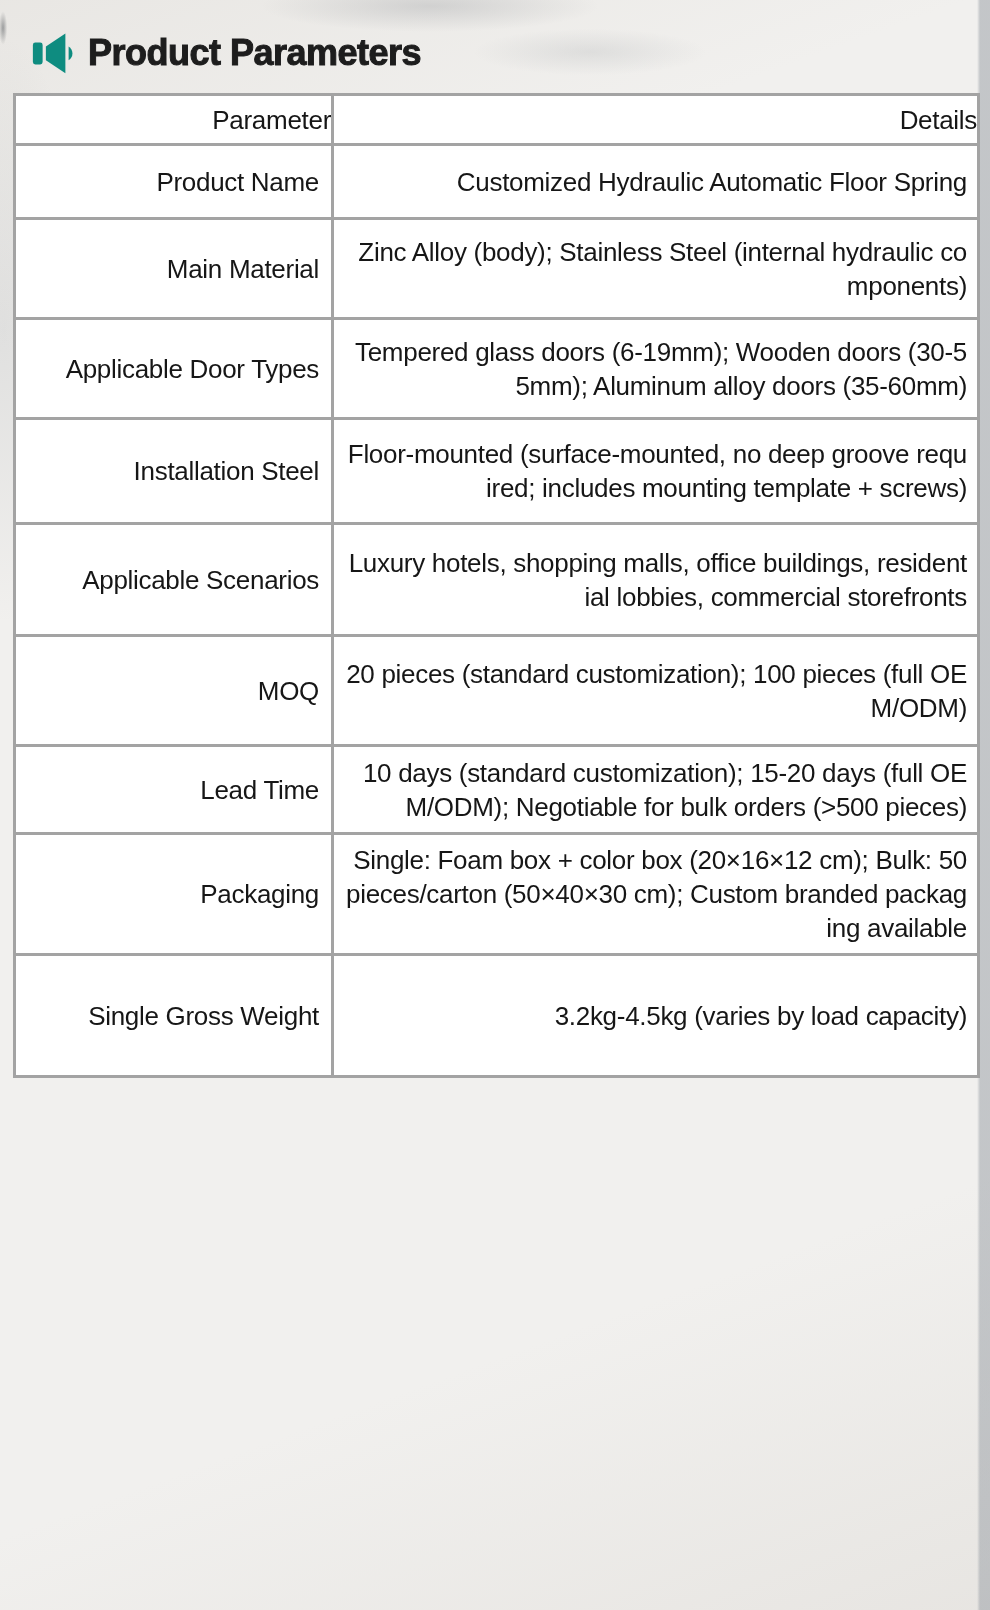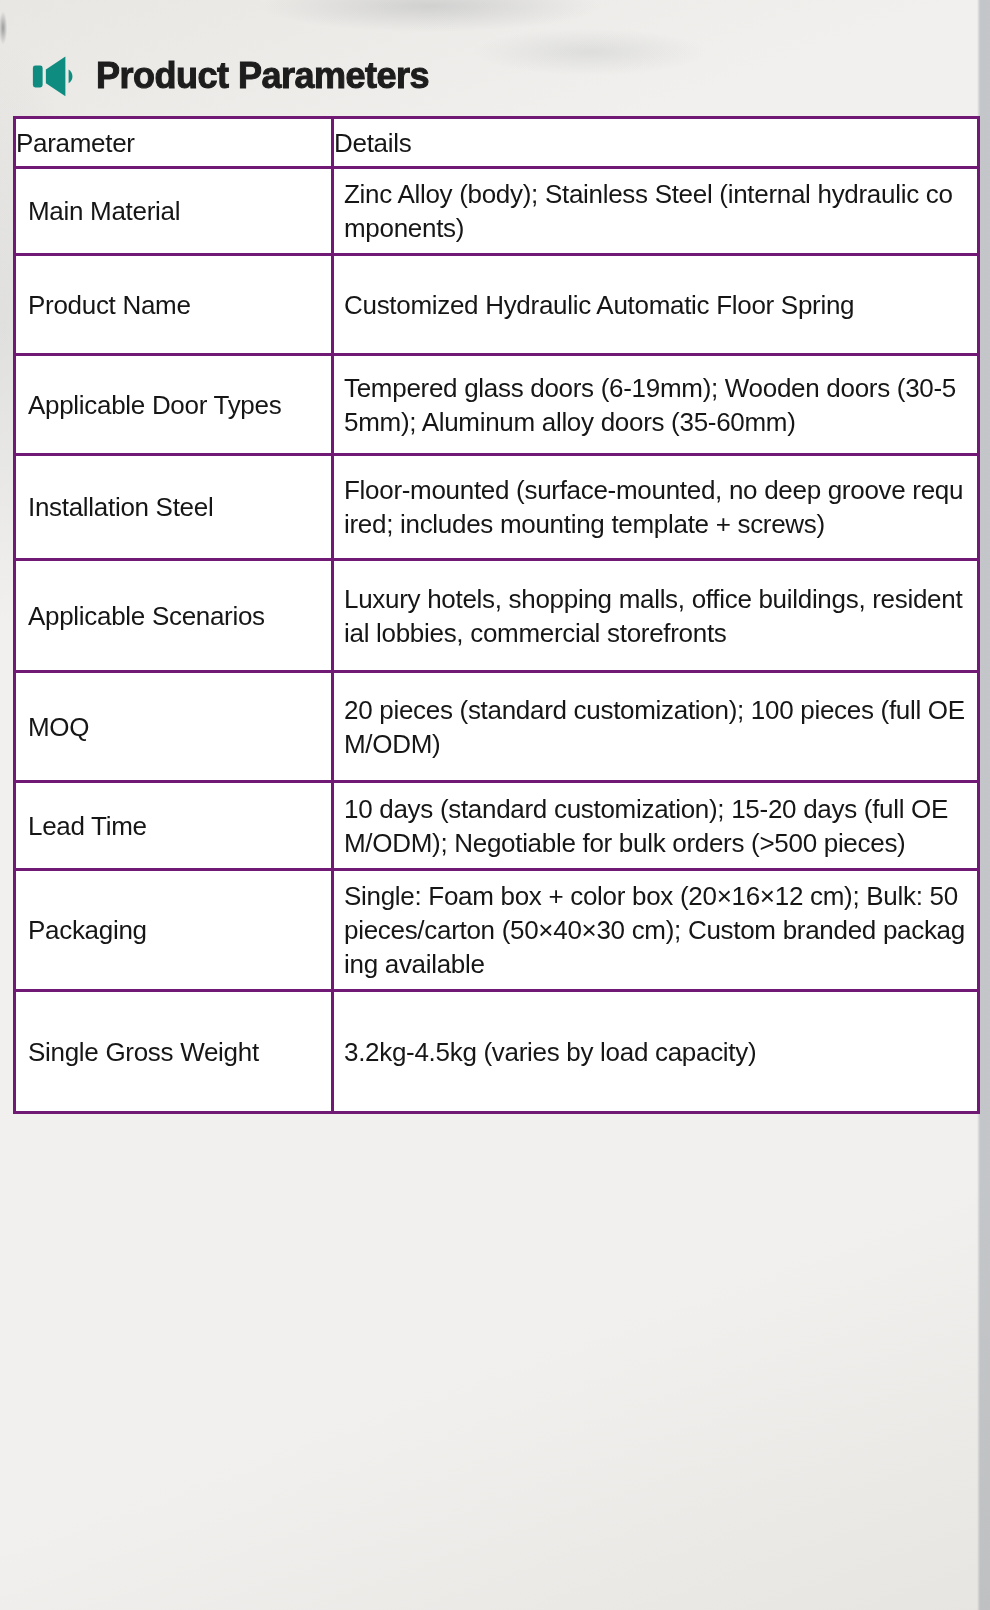--- a/index.html
+++ b/index.html
@@ -10,42 +10,42 @@
     background-color:#f1f0ee;
     background-image:
       radial-gradient(ellipse 6px 24px at 3px 28px, rgba(60,65,70,.45), transparent 70%),
       radial-gradient(ellipse 260px 40px at 430px 6px, rgba(110,115,122,.22), transparent 65%),
       radial-gradient(ellipse 180px 36px at 590px 52px, rgba(130,136,142,.16), transparent 65%),
       radial-gradient(ellipse 120px 420px at 4px 330px, rgba(120,126,132,.14), transparent 70%),
       linear-gradient(to right, transparent 977px, rgba(150,156,163,.5) 980px),
       linear-gradient(160deg, rgba(203,198,190,.22) 0%, transparent 18%, transparent 78%, rgba(206,201,194,.28) 100%);
   }
   .section-header {
-    display:flex; align-items:center; gap:16px;
-    margin:50px 0 0 28px;
+    display:flex; align-items:center; gap:8px;
+    margin:27px 0 0 28px;
   }
   .section-header svg { display:block; }
   .page-title {
     font-size:36px; font-weight:bold; color:#1d1d1d;
     letter-spacing:-0.5px;
     -webkit-text-stroke:1px #1d1d1d;
   }
   table.params {
     border-collapse:collapse;
     table-layout:fixed;
     width:964px;
     margin:14px 0 0 13px;
     background:#ffffff;
   }
   table.params th, table.params td {
-    border:3px solid #701a75;
+    border:3px solid #a3a3a3;
     font-size:26px;
     line-height:34px;
     font-weight:normal;
-    text-align:left;
+    text-align:right;
     vertical-align:middle;
     letter-spacing:-0.3px;
     background:#ffffff;
   }
   col.c-param { width:318px; }
   col.c-details { width:646px; }
   thead tr { height:50px; }
   td.p-cell { padding:8px 12px; }
   td.d-cell { padding:8px 10px; word-break:break-all; }
   tbody tr:nth-child(1){height:74px}
@@ -83,27 +83,27 @@
       <col class="c-details">
     </colgroup>
   <thead>
     <tr>
       <th>Parameter</th>
       <th>Details</th>
     </tr>
   </thead>
   <tbody>
   <tr>
-    <td class="p-cell"><span>Main Material</span></td>
-    <td class="d-cell"><span>Zinc Alloy (body); Stainless Steel (internal hydraulic components)</span></td>
+    <td class="p-cell"><span>Product Name</span></td>
+    <td class="d-cell"><span>Customized Hydraulic Automatic Floor Spring</span></td>
   </tr>
 
   <tr>
-    <td class="p-cell"><span>Product Name</span></td>
-    <td class="d-cell"><span>Customized Hydraulic Automatic Floor Spring</span></td>
+    <td class="p-cell"><span>Main Material</span></td>
+    <td class="d-cell"><span>Zinc Alloy (body); Stainless Steel (internal hydraulic components)</span></td>
   </tr>
 
 
 
   <tr>
     <td class="p-cell"><span>Applicable Door Types</span></td>
     <td class="d-cell"><span>Tempered glass doors (6-19mm); Wooden doors (30-55mm); Aluminum alloy doors (35-60mm)</span></td>
   </tr>
 
 

